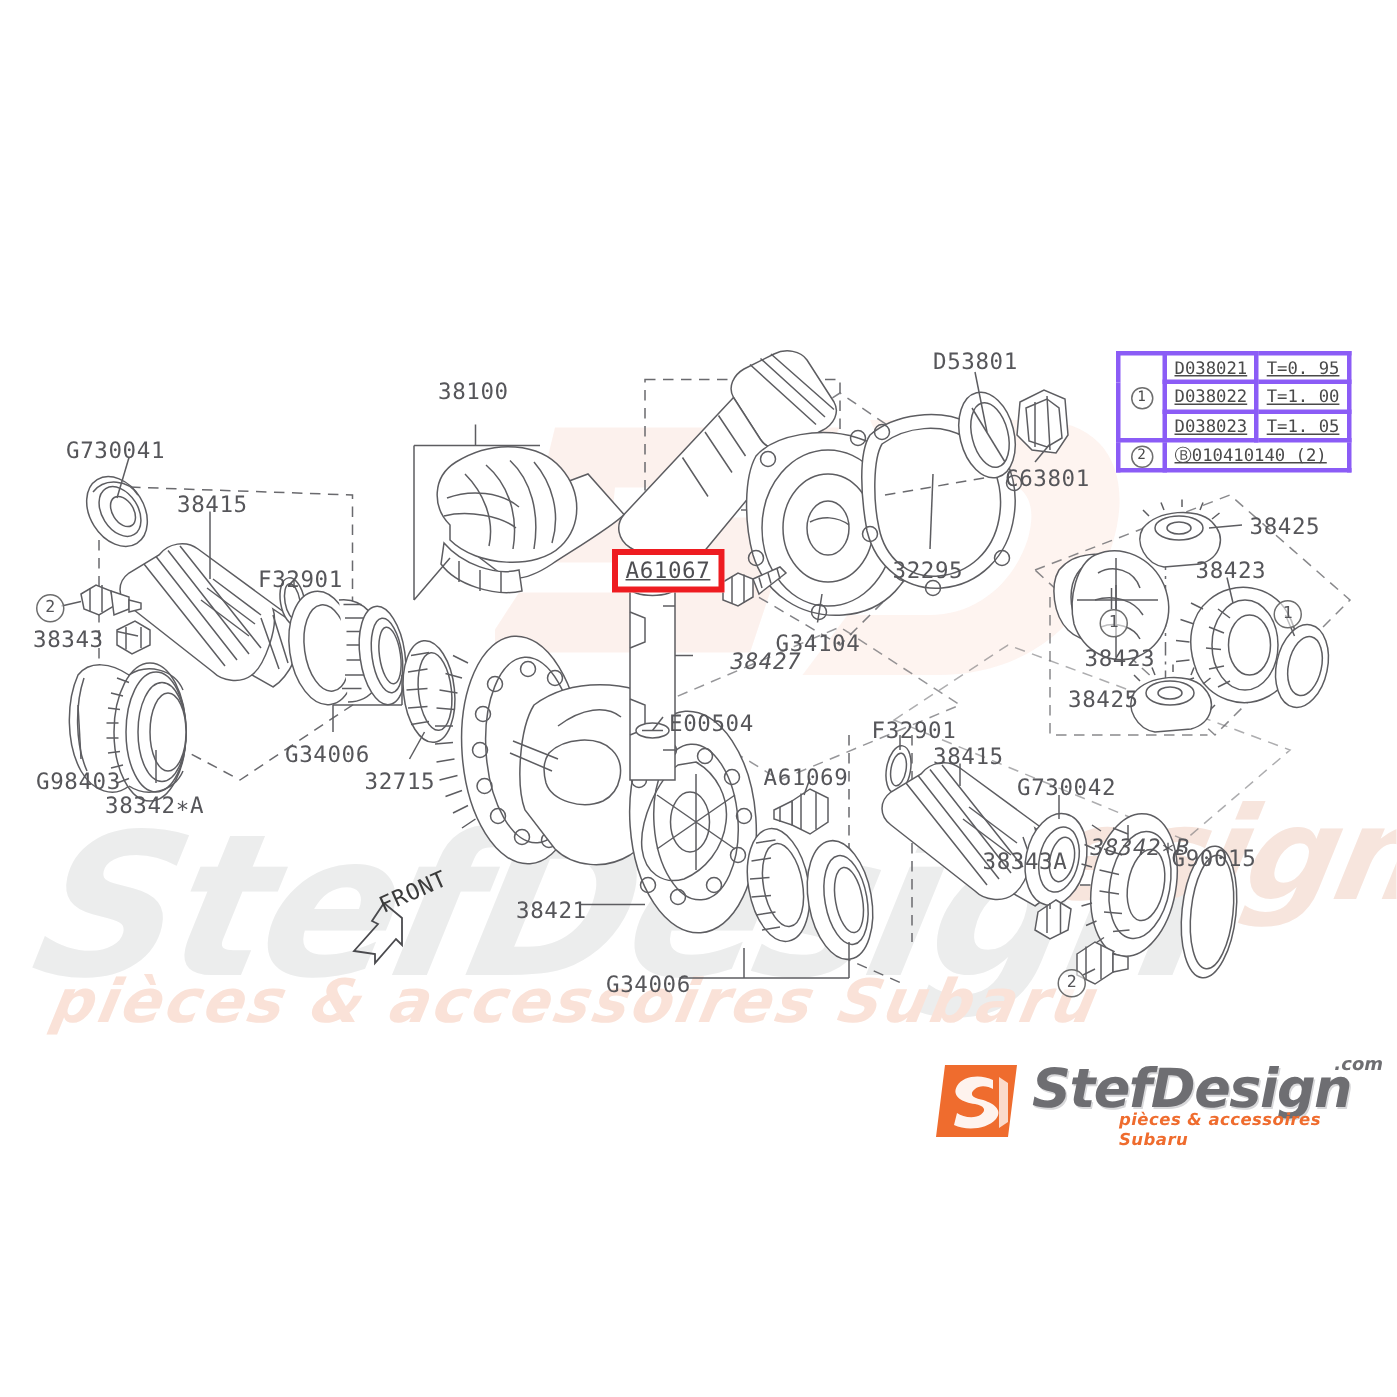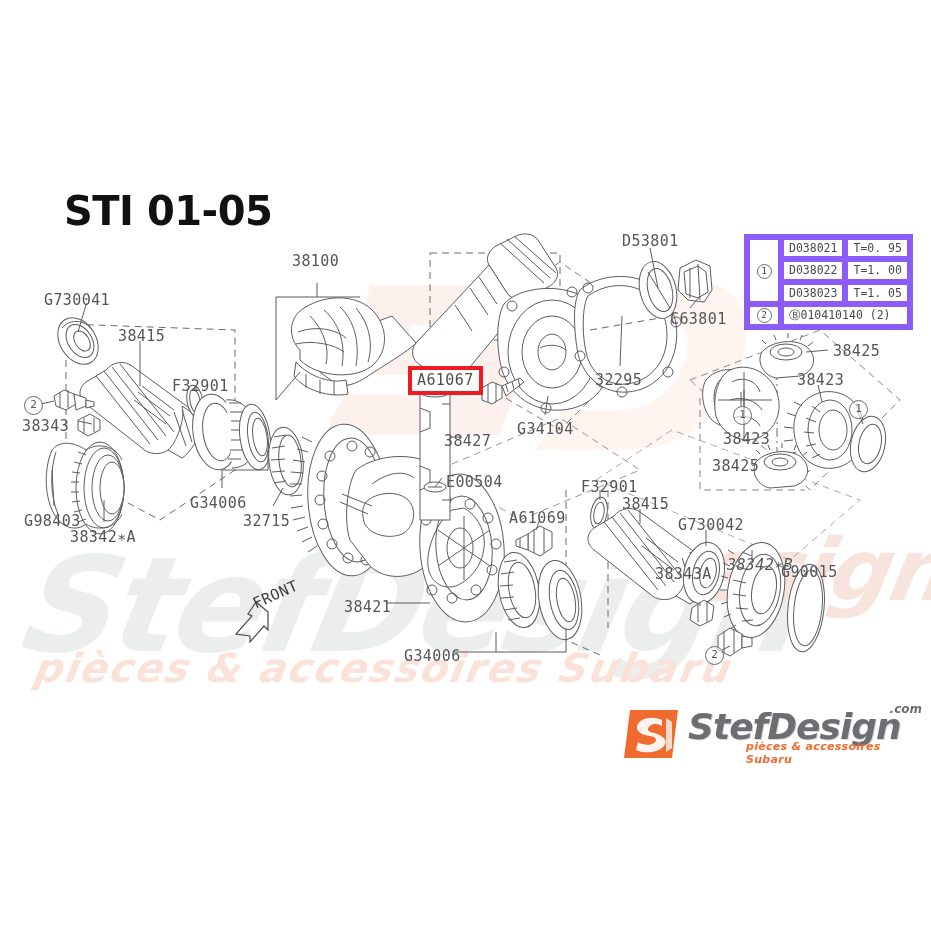--- a/index.html
+++ b/index.html
@@ -38,21 +38,21 @@
     font-family:"DejaVu Sans","Liberation Sans",sans-serif;
   }
 
   
   .spec-table{
     position:absolute;left:744px;top:234px;border-collapse:collapse;
     font-family:"DejaVu Sans Mono","Liberation Mono",monospace;
     font-size:11.5px;color:#4a4a4a;background:rgba(255,255,255,.72);
   }
   .spec-table td{
-    border:6px solid #8b5cf6;padding:1px 5px;white-space:nowrap;line-height:1.25;
+    border:3px solid #8b5cf6;padding:1px 5px;white-space:nowrap;line-height:1.25;text-decoration:underline;
   }
   .spec-table td.idx{text-align:center;width:22px;padding:0 3px;}
   .circnum{
     display:inline-block;width:13px;height:13px;line-height:12px;
     border:1px solid #6e6e6e;border-radius:50%;text-align:center;font-size:9.5px;
   }
 
   
   .lbl{
     position:absolute;white-space:nowrap;color:#56565a;
@@ -60,20 +60,21 @@
     font-size:15px;letter-spacing:.4px;
   }
 
   
   .lbl.highlight{
     color:#4e4e52;background:#fff;
     border:4px solid #ee1c21;
     padding:1px 5px 2px 5px;
     font-size:15px;
     z-index:30;
+    text-decoration:underline;
   }
 
   
   .circ-ref{
     position:absolute;width:17px;height:17px;border:1.2px solid #6d6d6d;
     border-radius:50%;color:#56565a;text-align:center;line-height:15px;
     font-family:"DejaVu Sans Mono","Liberation Mono",monospace;font-size:11px;
     background:rgba(255,255,255,.6);
   }
 
@@ -118,21 +119,20 @@
   <div class="wm wm-sub">pièces &amp; accessoires Subaru</div>
   <div class="wm wm-dotcom">esign</div>
 
   <svg class="wm wm-sd" viewBox="0 0 420 300">
     <g fill="#fbe4dc">
       <path d="M40,60 L230,60 L205,100 L80,100 L78,120 L200,120 L170,210 L-10,210 L16,170 L135,170 L138,150 L18,150 Z"></path>
       <path d="M250,55 L360,55 C420,55 430,110 400,165 C378,205 340,225 295,225 L205,225 L235,185 L290,185 C320,185 345,165 355,135 C363,108 352,95 330,95 L268,95 Z" opacity=".85"></path>
     </g>
   </svg>
 
-  <div class="title">STI 01-05</div>
 
   <svg class="art" viewBox="0 0 931 931">
 
     <g>
       <path class="ln-d" d="M66,324 L66,470 L160,520 L235,470 L235,330 Z"></path>
       <path class="ln-d" d="M430,253 L560,253 L560,340 L430,340 Z"></path>
       <path class="ln-d" d="M424,350 L560,262 L660,330 L560,430 Z" opacity=".85"></path>
       <path class="ln-d" d="M438,470 L520,520 L640,470 L560,418 Z" opacity=".7"></path>
       <path class="ln-d" d="M596,480 L672,430 L860,500 L790,560 Z" opacity=".55"></path>
       <path class="ln-d" d="M690,380 L820,330 L900,400 L810,490 Z" opacity=".8"></path>
@@ -512,21 +512,21 @@
     <div class="lbl" style="left:118px;top:327px;">38415</div>
     <div class="lbl" style="left:172px;top:377px;">F32901</div>
     <div class="lbl" style="left:22px;top:417px;">38343</div>
     <div class="lbl" style="left:24px;top:512px;">G98403</div>
     <div class="lbl" style="left:70px;top:528px;">38342∗A</div>
     <div class="lbl" style="left:190px;top:494px;">G34006</div>
     <div class="lbl" style="left:243px;top:512px;">32715</div>
 
     <div class="lbl highlight" style="left:408px;top:366px;">A61067</div>
 
-    <div class="lbl" style="left:444px;top:432px;">38427</div>
+    <div class="lbl" style="left:487px;top:432px;font-style:italic;">38427</div>
     <div class="lbl" style="left:446px;top:473px;">E00504</div>
     <div class="lbl" style="left:517px;top:420px;">G34104</div>
     <div class="lbl" style="left:509px;top:509px;">A61069</div>
     <div class="lbl" style="left:344px;top:598px;">38421</div>
     <div class="lbl" style="left:404px;top:647px;">G34006</div>
     <div class="lbl" style="left:581px;top:478px;">F32901</div>
     <div class="lbl" style="left:622px;top:495px;">38415</div>
     <div class="lbl" style="left:678px;top:516px;">G730042</div>
     <div class="lbl" style="left:727px;top:556px;font-style:italic;">38342∗B</div>
     <div class="lbl" style="left:781px;top:563px;">G90015</div>

